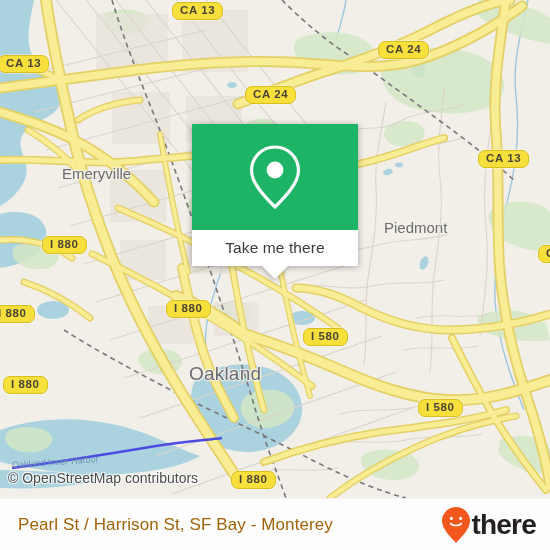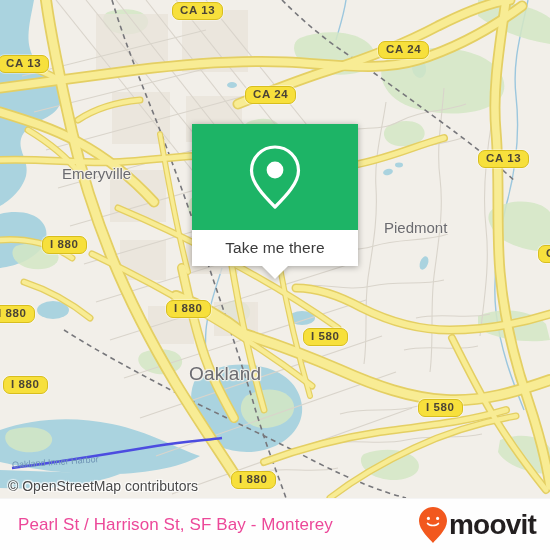--- a/index.html
+++ b/index.html
@@ -44,21 +44,21 @@
     letter-spacing:.6px;
     padding:2px 7px 3px 7px;
     line-height:11px;
     white-space:nowrap;
     font-family:"Liberation Sans", sans-serif;
     box-shadow:0 0 0 1px rgba(255,255,255,.35);
   }
 
   
   #attribution{
-    position:absolute;left:8px;bottom:4px;
+    position:absolute;left:8px;bottom:12px;
     font-size:14px;color:#4a4a4a;
     font-family:"Liberation Sans", sans-serif;
     text-shadow:1px 1px 1px rgba(255,255,255,.9), -1px -1px 1px rgba(255,255,255,.9),
                 1px -1px 1px rgba(255,255,255,.9), -1px 1px 1px rgba(255,255,255,.9);
     white-space:nowrap;
   }
 
   
   #popup{
     position:absolute;left:192px;top:124px;width:166px;
@@ -86,21 +86,21 @@
 
   
   #bottombar{
     position:absolute;left:0;bottom:0;width:550px;height:52px;
     background:rgba(255,255,255,.93);
     display:flex;align-items:center;justify-content:space-between;
     padding:0 14px 0 18px;box-sizing:border-box;
     border-top:1px solid rgba(0,0,0,.04);
   }
   #place-title{
-    font-size:17px;color:#ec4899;font-family:"Liberation Sans", sans-serif;
+    font-size:17px;color:#a16207;font-family:"Liberation Sans", sans-serif;
     white-space:nowrap;letter-spacing:.1px;
   }
   #brand{display:flex;align-items:center;gap:1px;}
   #brand-word{
     font-size:28px;color:#231f20;font-family:"Liberation Sans", sans-serif;
     font-weight:bold;letter-spacing:-.8px;line-height:28px;
   }
 </style>
 </head>
 <body>
@@ -375,17 +375,17 @@
     <span id="place-title">Pearl St / Harrison St, SF Bay - Monterey</span>
 
     <span id="brand">
       <svg width="30" height="38" viewBox="0 0 30 38">
         <path d="M15 1 C7.3 1 1 7.3 1 15 C1 24 12 33 15 37 C18 33 29 24 29 15
                  C29 7.3 22.7 1 15 1 Z" fill="#F2581E"></path>
         <circle cx="10.4" cy="12.4" r="1.55" fill="#FFFFFF"></circle>
         <circle cx="19.6" cy="12.4" r="1.55" fill="#FFFFFF"></circle>
         <path d="M9.6 17.4 C11.6 20.2 18.4 20.2 20.4 17.4" fill="none" stroke="#FFFFFF" stroke-width="1.7" stroke-linecap="round"></path>
       </svg>
-      <span id="brand-word">moovit</span>
+      <span id="brand-word">there</span>
     </span>
   </div>
 
 </div>
 
 </body></html>

